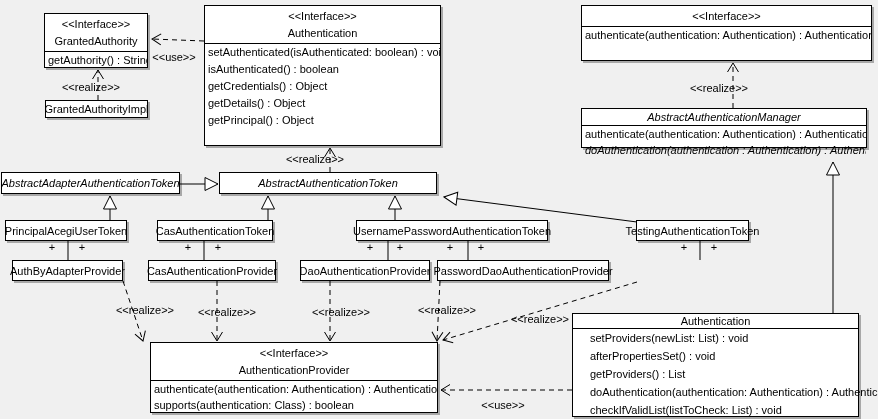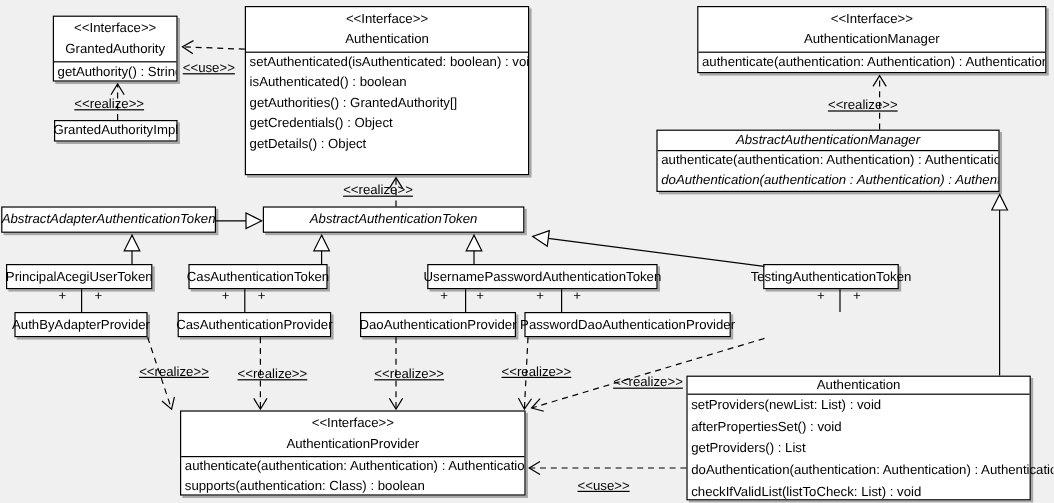--- a/index.html
+++ b/index.html
@@ -8,26 +8,26 @@
   .box{position:absolute;background:#fff;border:1px solid #000;box-shadow:2px 2px 0 #a8a8a8;
        box-sizing:border-box;z-index:2;}
   .hdr{text-align:center;border-bottom:1px solid #000;padding:2px 0 1px;}
   .hdr .line{line-height:17px;white-space:nowrap;}
   .hdr1{text-align:center;border-bottom:1px solid #000;line-height:15px;padding-top:1px;white-space:nowrap;}
   .name-only{display:flex;align-items:center;justify-content:center;height:100%;white-space:nowrap;}
   .it{font-style:italic;}
   .methods{overflow:hidden;}
   .methods div{white-space:nowrap;line-height:17px;padding-left:3px;}
   .cmpct .methods div{line-height:16px;}
-  .pm .methods{overflow:visible;}
+  .pm .methods{overflow:visible;margin-left:14px;}
   .pm .methods div{line-height:18px;}
   svg.edges{position:absolute;left:0;top:0;z-index:4;pointer-events:none;}
   svg.edges line{stroke:#000;stroke-width:1;}
   svg.edges line.dash{stroke-dasharray:5,4;}
-  .elabel{position:absolute;z-index:5;text-align:center;white-space:nowrap;text-decoration:underline;}
+  .elabel{position:absolute;z-index:5;text-align:center;white-space:nowrap;}
   .plus{position:absolute;z-index:5;width:10px;text-align:center;}
 </style>
 </head>
 <body>
 
 <div class="canvas">
 
   <div class="box" style="left:44px;top:13px;width:104px;height:55px">
     <div class="hdr">
       <div class="line">&lt;&lt;Interface&gt;&gt;</div>
@@ -43,37 +43,36 @@
   </div>
 
   <div class="box" style="left:204px;top:5px;width:237px;height:141px">
     <div class="hdr">
       <div class="line">&lt;&lt;Interface&gt;&gt;</div>
       <div class="line">Authentication</div>
     </div>
     <div class="methods">
         <div>setAuthenticated(isAuthenticated: boolean) : void</div>
         <div>isAuthenticated() : boolean</div>
-        <div>getAuthorities() : GrantedAuthority[]</div>
         <div>getCredentials() : Object</div>
         <div>getDetails() : Object</div>
+        <div>getPrincipal() : Object</div>
       </div>
   </div>
 
   <div class="box" style="left:581px;top:5px;width:291px;height:56px">
     <div class="hdr">
       <div class="line">&lt;&lt;Interface&gt;&gt;</div>
-      <div class="line">AuthenticationManager</div>
     </div>
     <div class="methods">
         <div>authenticate(authentication: Authentication) : Authentication</div>
       </div>
   </div>
 
-  <div class="box cmpct" style="left:547px;top:108px;width:286px;height:52px">
+  <div class="box cmpct" style="left:581px;top:108px;width:286px;height:40px">
     <div class="hdr1 it">AbstractAuthenticationManager</div>
     <div class="methods">
         <div>authenticate(authentication: Authentication) : Authentication</div>
         <div style="font-style: italic;">doAuthentication(authentication : Authentication) : Authentication</div>
       </div>
   </div>
 
   <div class="box" style="left:1px;top:172px;width:179px;height:22px">
     <div class="name-only it">AbstractAdapterAuthenticationToken</div>
   </div>

